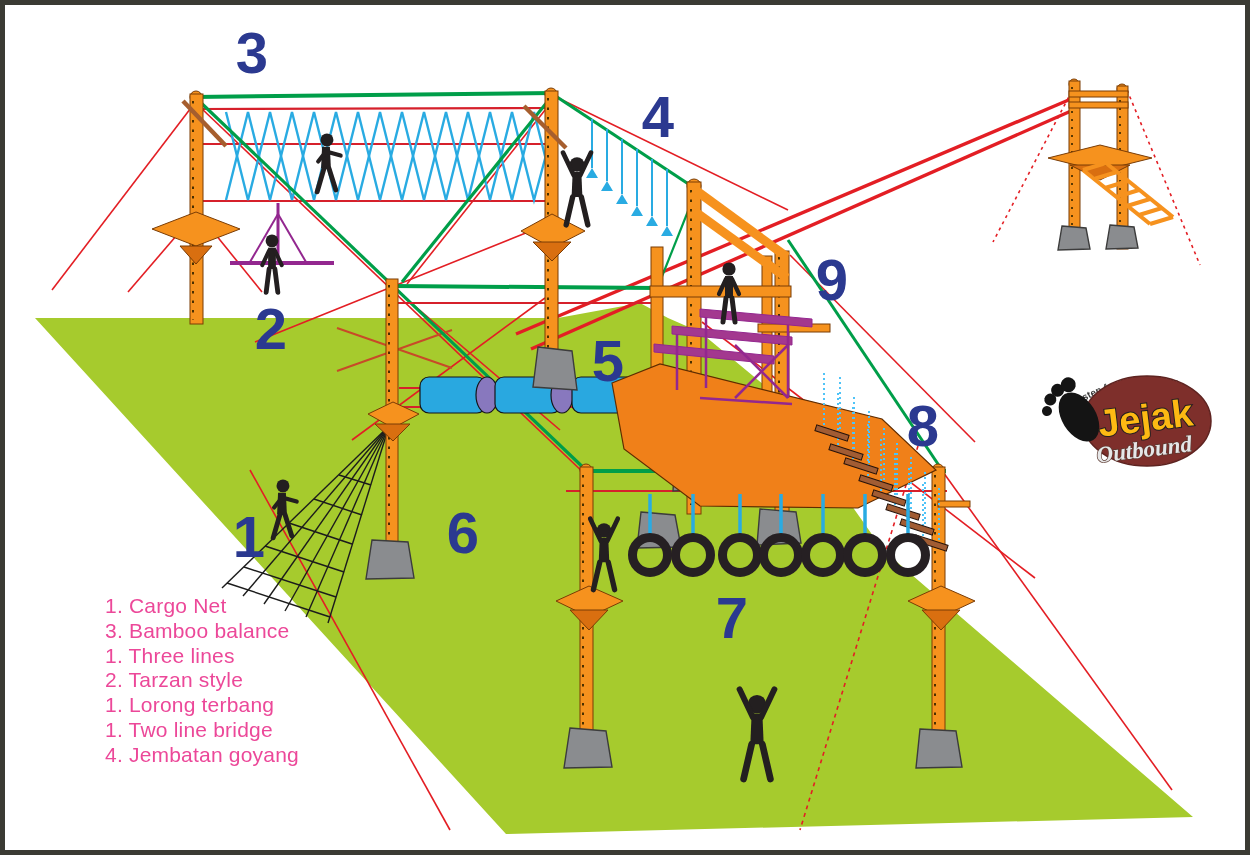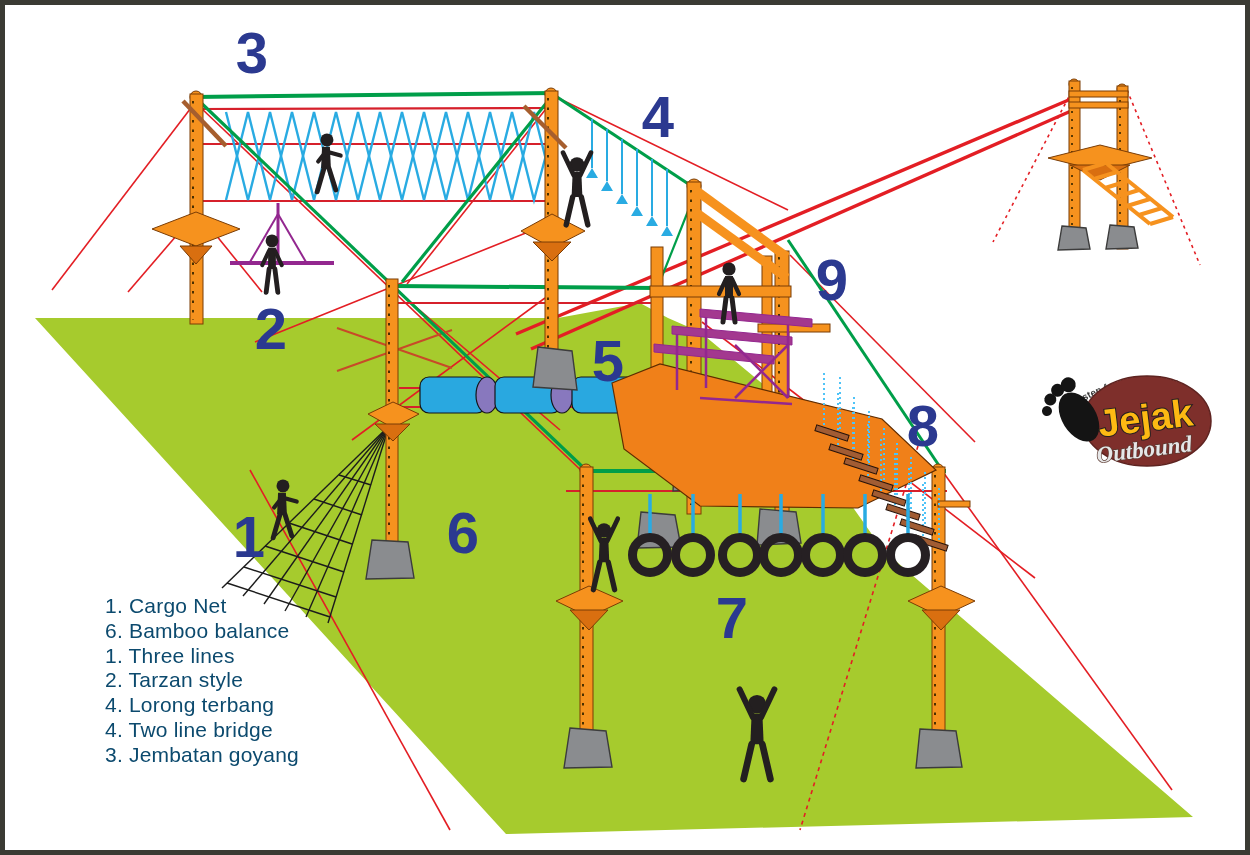--- a/index.html
+++ b/index.html
@@ -9,21 +9,21 @@
     font-family:"Liberation Sans", sans-serif;
   }
   .scene{position:absolute;left:0;top:0;}
   .marker{
     position:absolute;transform:translate(-50%,-50%);
     color:#2b3990;font-size:58px;font-weight:bold;line-height:1;
     font-family:"Liberation Sans", sans-serif;
   }
   .legend{
     position:absolute;left:100px;top:589px;margin:0;padding:0;list-style:none;
-    color:#0c4a6e;font-size:21px;line-height:24.8px;letter-spacing:0.2px;
+    color:#ec4899;font-size:21px;line-height:24.8px;letter-spacing:0.2px;
   }
   .logo{position:absolute;left:1036px;top:350px;width:176px;height:116px;}
 </style>
 </head>
 <body>
 
 <div class="stage">
 
 <svg class="scene" width="1240" height="845" viewBox="0 0 1240 845">
   <defs>
@@ -319,26 +319,26 @@
   <div class="marker" style="left:653px;top:112px;">4</div>
   <div class="marker" style="left:603px;top:356px;">5</div>
   <div class="marker" style="left:458px;top:528px;">6</div>
   <div class="marker" style="left:727px;top:613px;">7</div>
   <div class="marker" style="left:918px;top:421px;">8</div>
   <div class="marker" style="left:827px;top:275px;">9</div>
 </div>
 
 <ul class="legend">
   <li>1. Cargo Net</li>
-  <li>6. Bamboo balance</li>
+  <li>3. Bamboo balance</li>
   <li>1. Three lines</li>
   <li>2. Tarzan style</li>
-  <li>4. Lorong terbang</li>
-  <li>4. Two line bridge</li>
-  <li>3. Jembatan goyang</li>
+  <li>1. Lorong terbang</li>
+  <li>1. Two line bridge</li>
+  <li>4. Jembatan goyang</li>
 </ul>
 
 <div class="logo">
   <svg width="176" height="116" viewBox="0 0 176 116">
     <path id="tagline-arc" d="M 36,50 Q 104,10 176,44" fill="none"></path>
     <text font-size="10" font-weight="bold" fill="#3a3a3a" font-family="Liberation Sans, sans-serif">
       <textPath href="#tagline-arc" startOffset="8">step forward with us</textPath>
     </text>
     <ellipse cx="106" cy="66" rx="64" ry="45" fill="#7E2F2B" stroke="#5e2320" stroke-width="1.5"></ellipse>
     <g fill="#141414" transform="translate(38,62) rotate(-32)">

